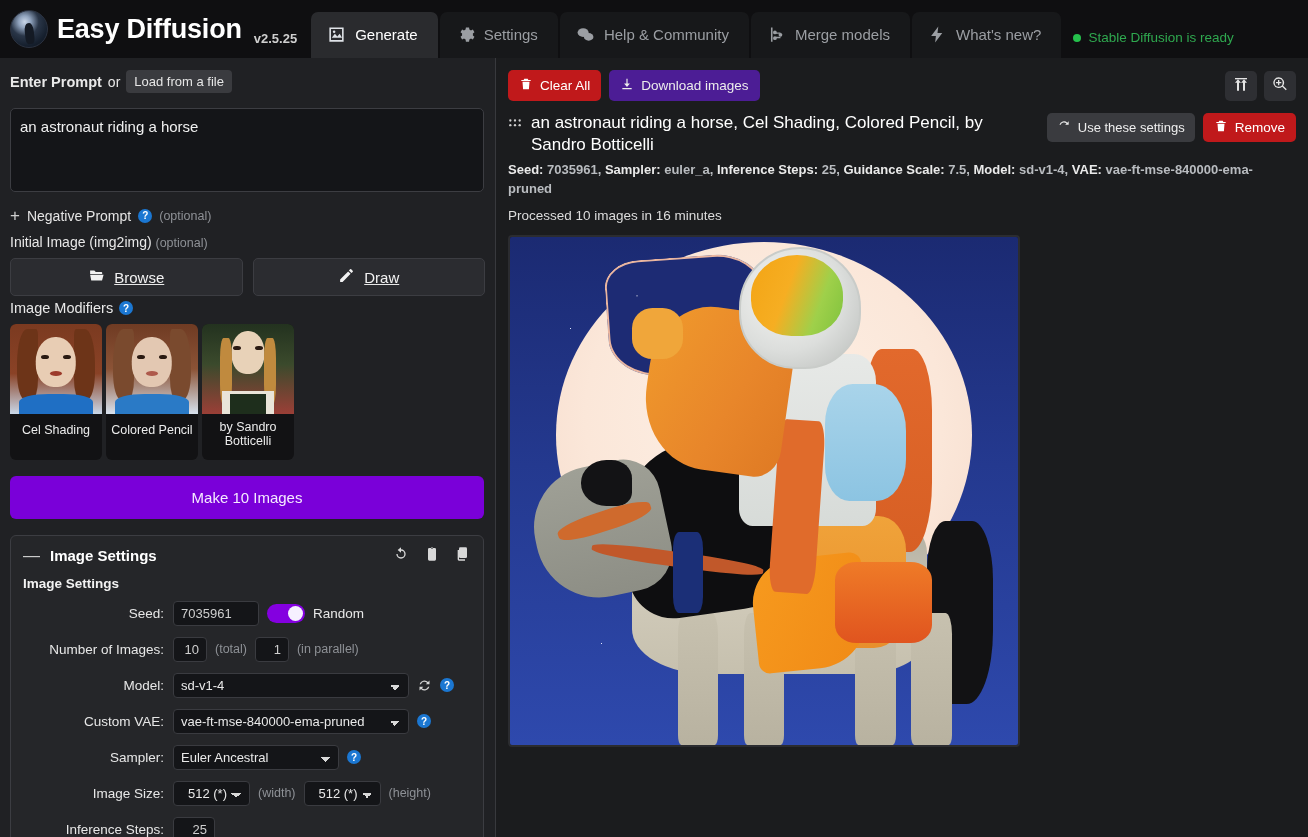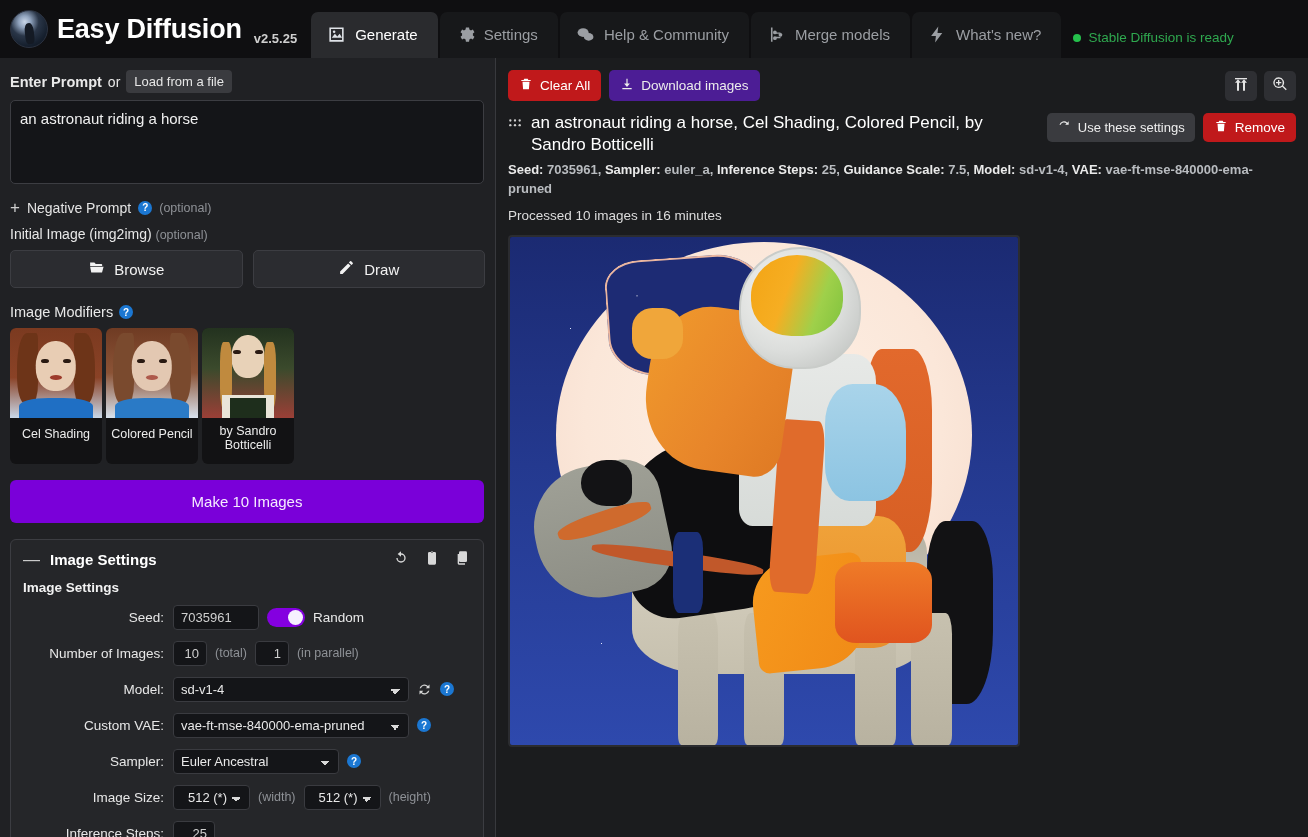--- a/index.html
+++ b/index.html
@@ -85,21 +85,21 @@
     flex: 1; background: #1b1c1e;
     padding: 12px 12px 0 12px;
     overflow: hidden;
   }
 
   
   .lbl { font-size: 14px; color: #e9e9e9; }
   .bold { font-weight: bold; }
   .muted { color: #8e9196; font-size: 12.5px; }
 
-  #promptrow { display: flex; align-items: center; gap: 6px; margin-bottom: 7px; }
+  #promptrow { display: flex; align-items: center; gap: 6px; margin-bottom: 15px; }
   #promptrow .bold { font-size: 14.5px; }
   #loadfile {
     background: #3a3b3f; color: #e6e6e6;
     border: none; border-radius: 4px;
     padding: 4px 8px; font-size: 13px;
     font-family: inherit; cursor: pointer;
   }
   #prompt {
     width: 474px; height: 84px;
     background: #141518; color: #f0f0f0;
@@ -114,21 +114,21 @@
   }
   #plusicon { font-size: 17px; color: #cfcfcf; line-height: 1; }
   .qmark {
     display: inline-flex; align-items: center; justify-content: center;
     width: 14px; height: 14px; border-radius: 50%;
     background: #1b77d2; color: #fff;
     font-size: 10px; font-weight: bold; flex: none;
     cursor: pointer;
   }
   #initrow { font-size: 14px; margin-bottom: 8px; }
-  #initbtns { display: flex; gap: 10px; margin-bottom: 16px; }
+  #initbtns { display: flex; gap: 10px; margin-bottom: 4px; text-decoration: underline; }
   .bigbtn {
     flex: 1; background: #2b2c30; color: #f2f2f2;
     border: 1px solid #3c3d42; border-radius: 5px;
     padding: 8px 0; font-size: 15px;
     display: flex; align-items: center; justify-content: center; gap: 9px;
     font-family: inherit; cursor: pointer;
   }
   .bigbtn svg { width: 17px; height: 17px; fill: currentColor; }
 
   #modrow { display: flex; align-items: center; gap: 6px; margin-bottom: 8px; }

